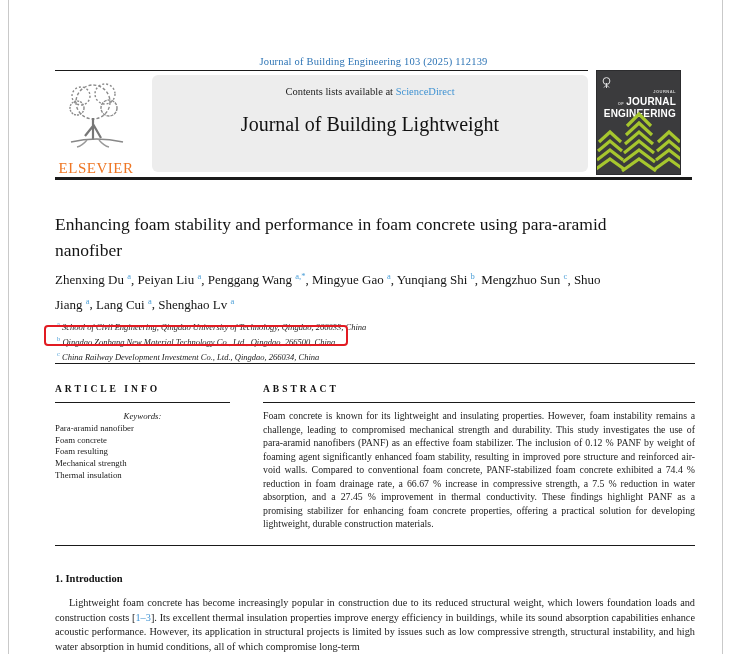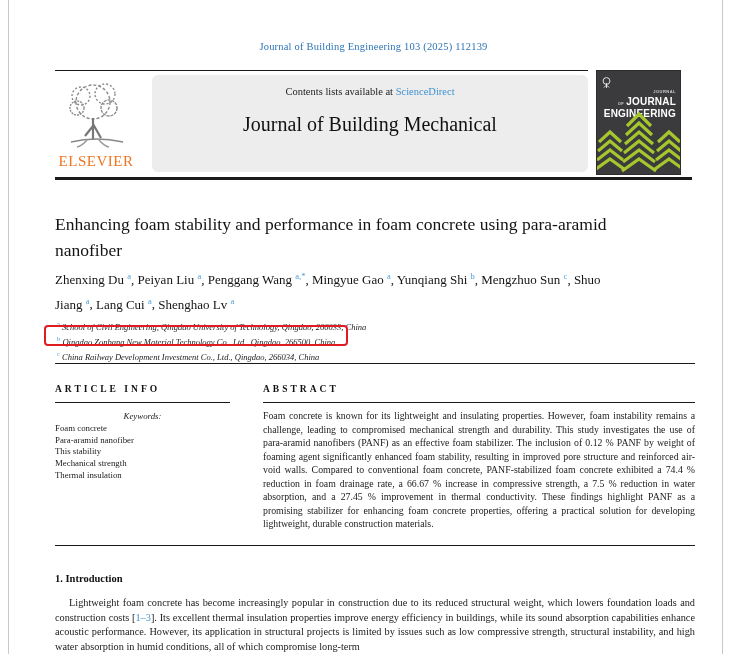--- a/index.html
+++ b/index.html
@@ -14,38 +14,38 @@
   .page {
     position: absolute; left: 0; top: 0; width: 729px; height: 654px;
     background: #ffffff; overflow: hidden;
   }
   .page-edge { position: absolute; top: 0; bottom: 0; width: 1px; background: #c9c9c9; }
   .page-edge.left { left: 8px; }
   .page-edge.right { left: 722px; }
 
   
   .citation-line {
-    position: absolute; top: 41px; left: 55px; width: 637px;
+    position: absolute; top: 56px; left: 55px; width: 637px;
     text-align: center; font-size: 10.5px; color: #2d74b5; letter-spacing: 0.2px;
   }
 
   .rule { position: absolute; background: #1a1a1a; }
   .rule-top { top: 70px; left: 55px; width: 533px; height: 1px; }
   .rule-thick { top: 177px; left: 55px; width: 637px; height: 3px; }
   .rule-mid { top: 363px; left: 55px; width: 640px; height: 1px; }
   .rule-info { top: 402px; left: 55px; width: 175px; height: 1px; }
   .rule-abs { top: 402px; left: 263px; width: 432px; height: 1px; }
   .rule-bottom { top: 545px; left: 55px; width: 640px; height: 1px; }
 
   
   .elsevier-logo { position: absolute; left: 52px; top: 78px; width: 88px; height: 94px; text-align: center; }
   .elsevier-logo svg { display: block; margin: 0 auto; }
   .elsevier-word {
     font-family: "Liberation Serif", serif; font-size: 15px; color: #ee7624;
-    letter-spacing: 0.5px; margin-top: 1px;
+    letter-spacing: 0.5px; margin-top: 8px;
   }
   .masthead-box {
     position: absolute; left: 152px; top: 75px; width: 436px; height: 97px;
     background: #ededed; border-radius: 6px; text-align: center;
   }
   .contents-line { margin-top: 11px; font-size: 10.5px; color: #222; }
   .link-blue { color: #3f92d2; text-decoration: none; cursor: pointer; }
   .journal-title { margin-top: 16px; font-size: 20px; color: #111; }
   .homepage-line { margin-top: 17px; font-family: "Liberation Sans", sans-serif; font-size: 10.5px; color: #333; }
 
@@ -131,21 +131,21 @@
           <path d="M8 64 Q33 58 60 64" stroke="#888" stroke-width="1.6"></path>
           <path d="M24 62 q-5 6 -10 7 M36 62 q5 6 10 7" stroke="#999"></path>
         </g>
       </svg>
     </span>
     <div class="elsevier-word">ELSEVIER</div>
   </div>
 
   <div class="masthead-box">
     <div class="contents-line"><span>Contents lists available at </span><span class="link-blue">ScienceDirect</span></div>
-    <div class="journal-title">Journal of Building Mechanical</div>
+    <div class="journal-title">Journal of Building Lightweight</div>
   </div>
 
   <div class="cover">
     <span class="cover-mini-logo">
       <svg width="9" height="12" viewBox="0 0 9 12">
           <circle cx="4.5" cy="4" r="3.4" fill="none" stroke="#fff" stroke-width="1"></circle>
           <path d="M4.5 6 L4.5 11 M4.5 8 L2 10.5 M4.5 8 L7 10.5" stroke="#fff" stroke-width="1" fill="none"></path>
         </svg>
     </span>
     <div class="cover-title">
@@ -193,23 +193,23 @@
   <div class="rule rule-mid"></div>
 
   <div class="section-heading heading-info">ARTICLE INFO</div>
   <div class="section-heading heading-abs">ABSTRACT</div>
 
   <div class="rule rule-info"></div>
   <div class="rule rule-abs"></div>
 
   <div class="keywords">
     <div class="keywords-label">Keywords:</div>
+    <div>Para-aramid nanofiber</div>
     <div>Foam concrete</div>
-    <div>Para-aramid nanofiber</div>
-    <div>This stability</div>
+    <div>Foam resulting</div>
     <div>Mechanical strength</div>
     <div>Thermal insulation</div>
   </div>
 
   <div class="abstract-text">Foam concrete is known for its lightweight and insulating properties. However, foam instability remains a challenge, leading to compromised mechanical strength and durability. This study investigates the use of para-aramid nanofibers (PANF) as an effective foam stabilizer. The inclusion of 0.12 % PANF by weight of foaming agent significantly enhanced foam stability, resulting in improved pore structure and reinforced air-void walls. Compared to conventional foam concrete, PANF-stabilized foam concrete exhibited a 74.4 % reduction in foam drainage rate, a 66.67 % increase in compressive strength, a 7.5 % reduction in water absorption, and a 27.45 % improvement in thermal conductivity. These findings highlight PANF as a promising stabilizer for enhancing foam concrete properties, offering a practical solution for developing lightweight, durable construction materials.</div>
 
   <div class="rule rule-bottom"></div>
 
   <div class="intro-heading">1. Introduction</div>
 

